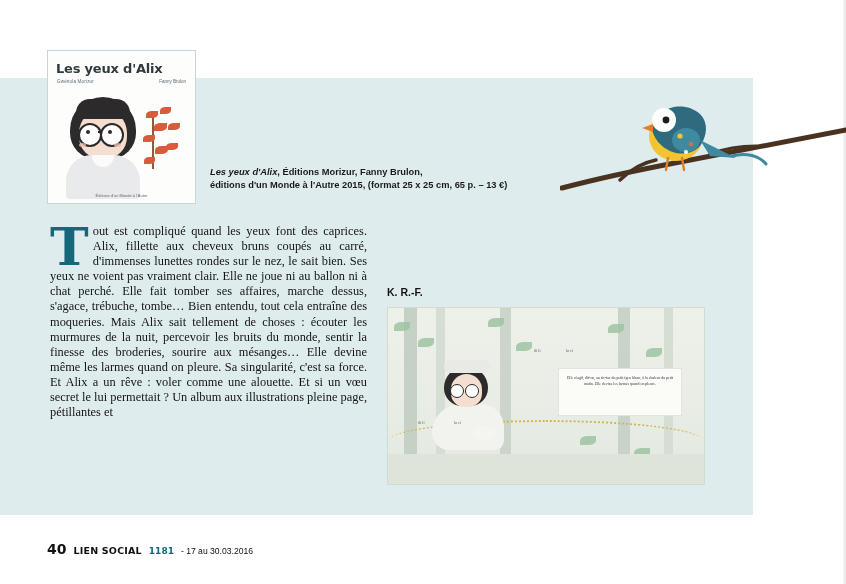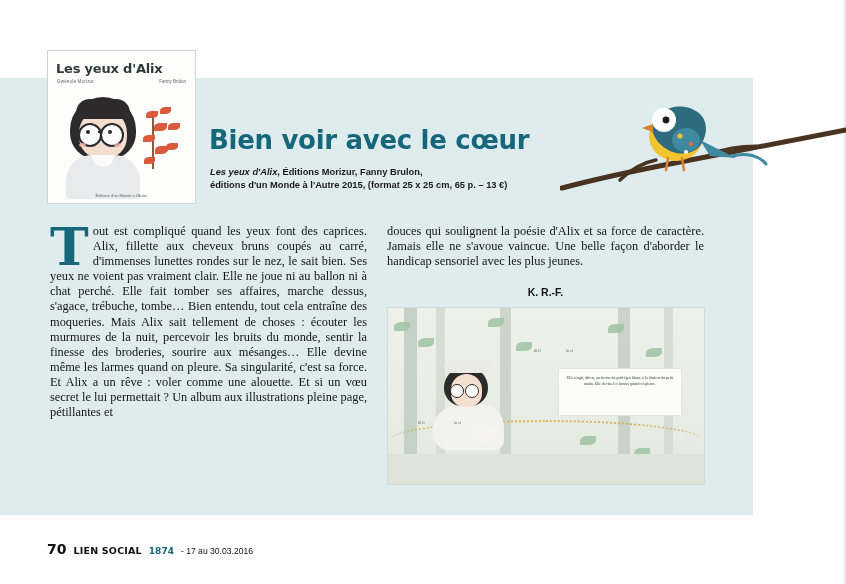--- a/index.html
+++ b/index.html
@@ -262,21 +262,21 @@
     font-size: 52px;
     line-height: 42px;
     color: #17677a;
     margin: 2px 4px 0 0;
   }
   .signature {
     position: absolute;
     left: 387px;
     top: 286px;
     width: 317px;
-    text-align: center;
+    text-align: left;
     font-family: "Liberation Sans", sans-serif;
     font-weight: bold;
     font-size: 10.5px;
     color: #141414;
   }
 
   
   .illus {
     position: absolute;
     left: 387px;
@@ -484,21 +484,20 @@
       <div class="g-pupil r"></div>
       <div class="g-cheek l"></div>
       <div class="g-cheek r"></div>
       <div class="g-body"></div>
       <div class="g-collar"></div>
 
       <div class="cover-pub">Éditions d'un Monde à l'Autre</div>
     </div>
   </div>
 
-  <h1 class="article-title">Bien voir avec le cœur</h1>
 
   <div class="credits">
     <span class="ital">Les yeux d'Alix</span><span class="b">, Éditions Morizur, Fanny Brulon,</span><br>
     <span class="b">éditions d'un Monde à l'Autre 2015, (format 25 x 25 cm, 65 p. – 13 €)</span>
   </div>
 
   <div class="bird-wrap">
     <svg width="286" height="115" viewBox="0 0 286 115">
       <path d="M2 88 C 40 78, 78 70, 120 62 L 286 30" stroke="#4a3220" stroke-width="5" fill="none" stroke-linecap="round"></path>
       <path d="M60 80 C 72 68, 86 62, 96 60" stroke="#4a3220" stroke-width="3.5" fill="none" stroke-linecap="round"></path>
@@ -516,23 +515,20 @@
       <path d="M140 40 L 176 58 L 150 56 Z" fill="#3f8aa0"></path>
       <path d="M172 56 C 186 52, 200 56, 206 64" stroke="#3f8aa0" stroke-width="3" fill="none" stroke-linecap="round"></path>
       <path d="M108 58 L 106 70 M122 58 L 124 70" stroke="#d9822b" stroke-width="2.4" stroke-linecap="round"></path>
     </svg>
   </div>
 
   <div class="col col-left">
     <span class="dropcap">T</span><span>out est compliqué quand les yeux font des caprices. Alix, fillette aux cheveux bruns coupés au carré, d'immenses lunettes rondes sur le nez, le sait bien. Ses yeux ne voient pas vraiment clair. Elle ne joue ni au ballon ni à chat perché. Elle fait tomber ses affaires, marche dessus, s'agace, trébuche, tombe… Bien entendu, tout cela entraîne des moqueries. Mais Alix sait tellement de choses : écouter les murmures de la nuit, percevoir les bruits du monde, sentir la finesse des broderies, sourire aux mésanges… Elle devine même les larmes quand on pleure. Sa singularité, c'est sa force. Et Alix a un rêve : voler comme une alouette. Et si un vœu secret le lui permettait ? Un album aux illustrations pleine page, pétillantes et</span>
   </div>
 
-  <div class="col col-right">
-    <span>douces qui soulignent la poésie d'Alix et sa force de caractère. Jamais elle ne s'avoue vaincue. Une belle façon d'aborder le handicap sensoriel avec les plus jeunes.</span>
-  </div>
 
   <div class="signature">K. R.-F.</div>
 
   <div class="illus">
     <div class="illus-sky"></div>
     <div class="trunk t1"></div>
     <div class="trunk t2"></div>
     <div class="trunk t3"></div>
     <div class="trunk t4"></div>
     <div class="trunk t5"></div>
@@ -561,20 +557,20 @@
       <p>Elle réagit, dit-on, au tic-tac du petit ïgen blanc, à la chaleur du petit matin. Elle devine les larmes quand on pleure.</p>
     </div>
 
     <div class="tiny-note" style="left:30px;top:112px;">ili li</div>
     <div class="tiny-note" style="left:66px;top:112px;">lu ci</div>
     <div class="tiny-note" style="left:146px;top:40px;">ili li</div>
     <div class="tiny-note" style="left:178px;top:40px;">lu ci</div>
   </div>
 
   <div class="footer">
-    <span class="folio">70</span>
+    <span class="folio">40</span>
     <span class="foot-title">LIEN SOCIAL</span>
-    <span class="foot-issue">1874</span>
+    <span class="foot-issue">1181</span>
     <span class="foot-date">- 17 au 30.03.2016</span>
   </div>
 
   <div class="edge"></div>
 </div>
 
 </body></html>

